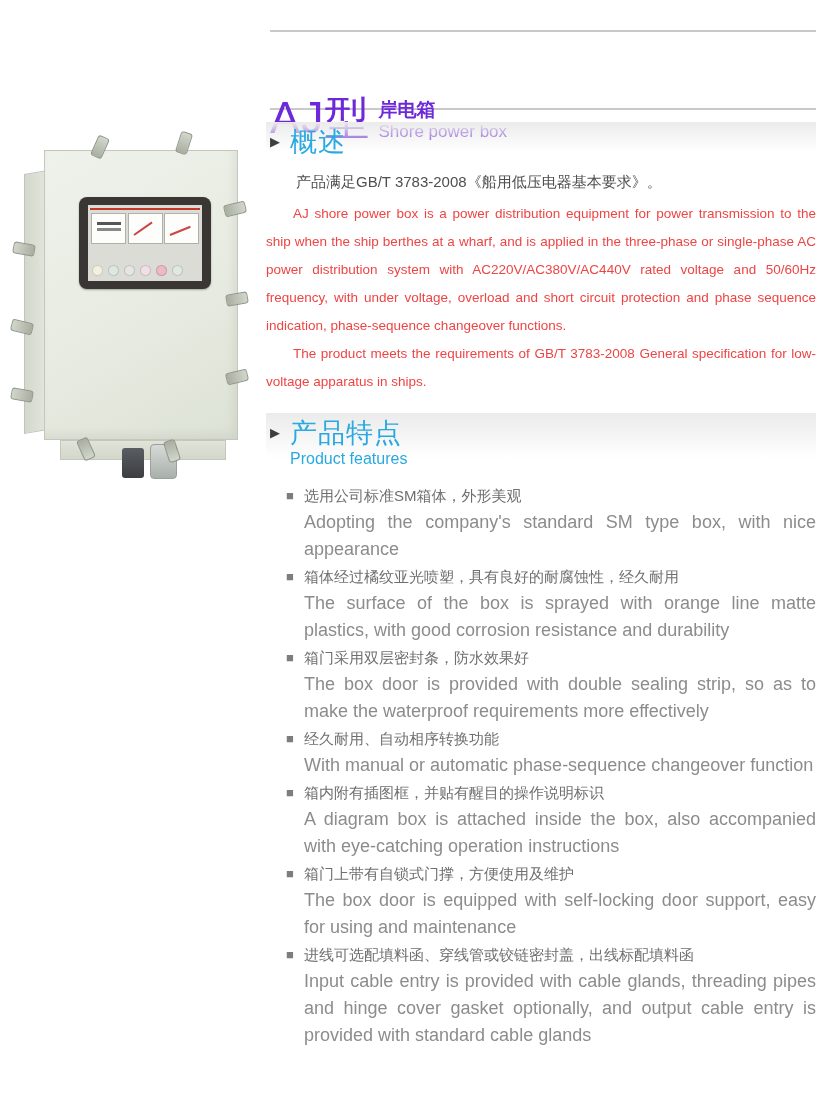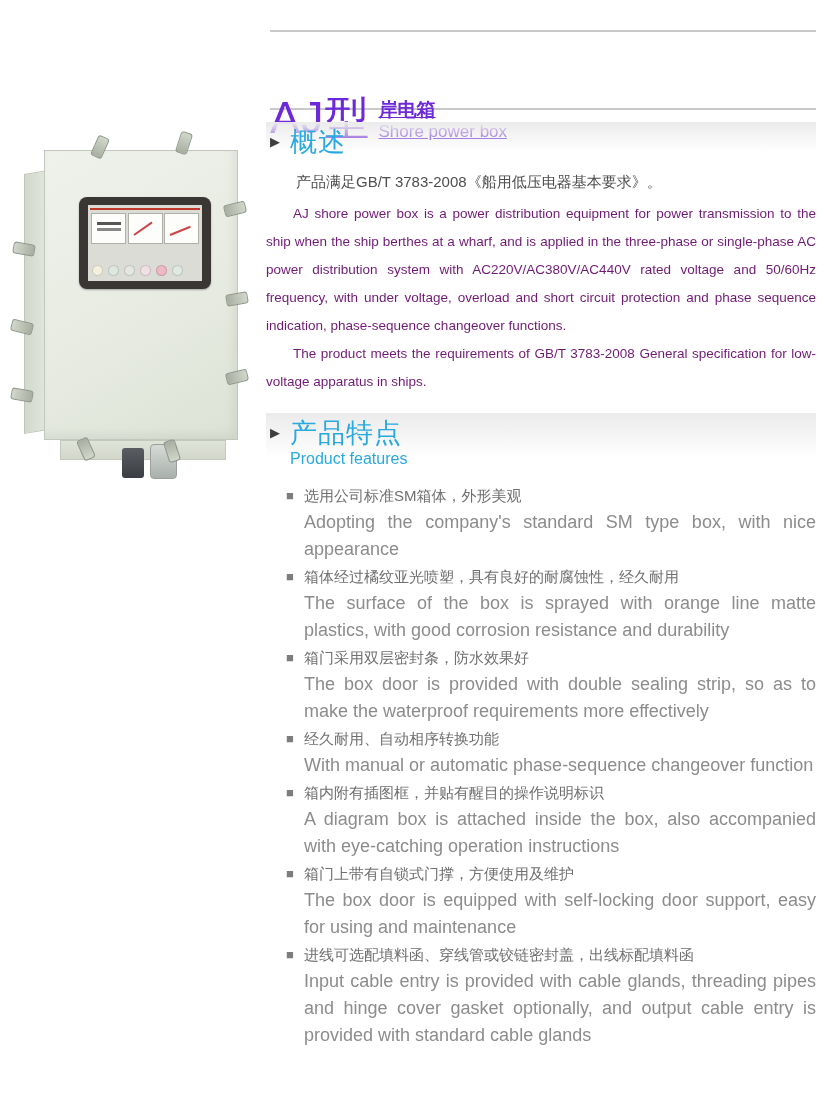--- a/index.html
+++ b/index.html
@@ -8,36 +8,36 @@
     width:830px; height:1118px; position:relative; overflow:hidden;
     font-family:"Liberation Sans", sans-serif;
   }
 
   
   .hr { position:absolute; left:270px; width:546px; height:2px; background:#c9c9c9; }
   .hr-top { top:30px; }
   .hr-mid { top:108px; }
   .header-title { position:absolute; left:270px; top:50px; display:flex; align-items:flex-start; color:#6d28d9;margin-top:43px; }
   .model { font-size:45px; line-height:50px; font-weight:400; letter-spacing:1px; }
-  .title-sub { padding:5px 0 0 8px;text-decoration:underline; }
+  .title-sub { padding:5px 0 0 8px; }
   .title-cn { font-size:19px; font-weight:bold; line-height:23px; }
   .title-en { font-size:17px; line-height:21px; }
 
   
   .content { position:absolute; left:266px; top:122px; width:550px; }
 
   .sec-head { position:relative; padding:5px 0 1px 24px;
     background:linear-gradient(180deg,#ebebeb 0%, rgba(255,255,255,0) 80%); }
   .arrow { position:absolute; left:4px; top:13px; font-size:13px; color:#3e3e3e; line-height:14px; }
   .sec-title { font-size:27px; font-weight:normal; color:#29a9e0; line-height:31px; letter-spacing:1px; }
   .sec-sub { font-size:16px; color:#29a9e0; line-height:20px; }
 
   .para-cn { margin-top:7px; font-size:15px; line-height:31px; color:#4f4f4f; text-align:justify; }
   .para-cn p { text-indent:2em; }
-  .para-en { margin-top:3px; font-size:13.5px; line-height:28px; color:#701a75; text-align:justify; }
+  .para-en { margin-top:3px; font-size:13.5px; line-height:28px; color:#ef4444; text-align:justify; }
   .para-en p { text-indent:2em; }
 
   .features-sec { margin-top:17px; }
   .feat-list { margin-top:12px; }
   .feat-cn { position:relative; padding-left:38px; font-size:15px; color:#6f6f6f; line-height:27px; }
   .sq { position:absolute; left:20px; top:7px; font-size:13px; line-height:13px; color:#7d7d7d; }
   .feat-en { margin-left:38px; font-size:18px; line-height:27px; color:#8c8c8c; text-align:justify; }
 
   
   .photo { position:absolute; left:16px; top:140px; width:232px; height:318px; }

